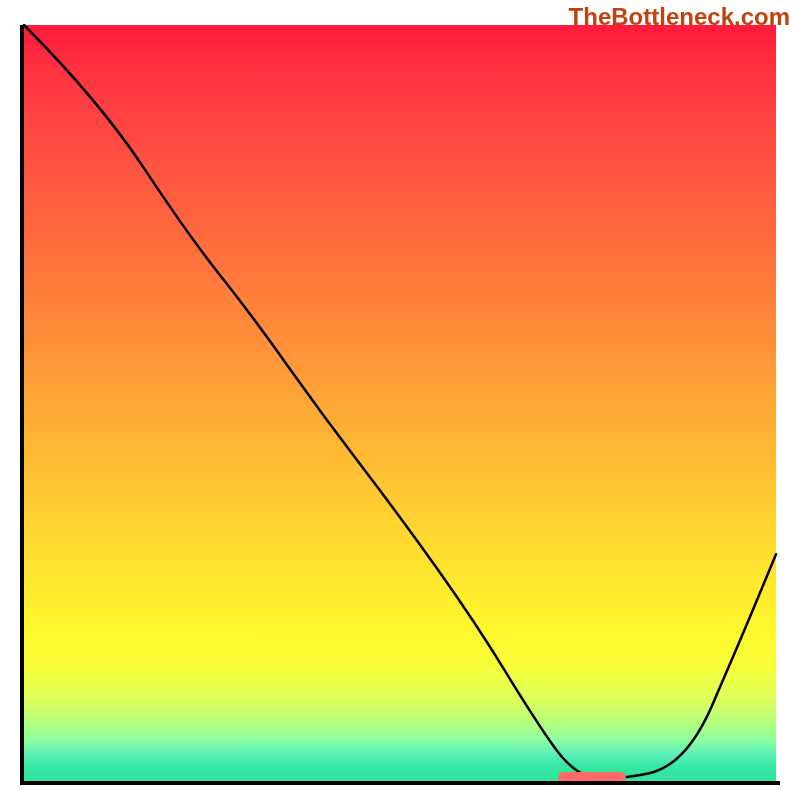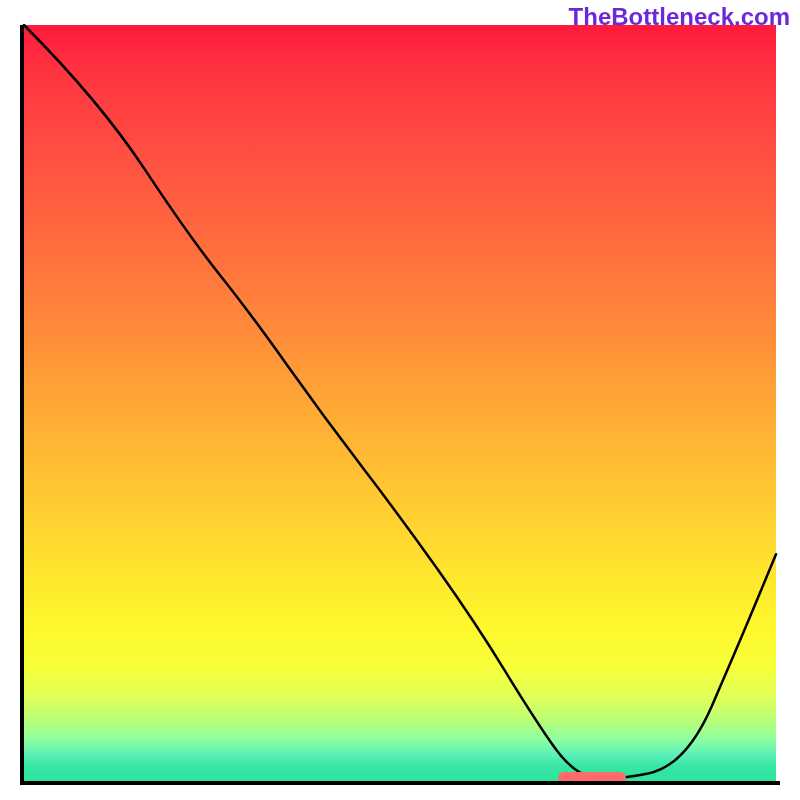--- a/index.html
+++ b/index.html
@@ -15,21 +15,21 @@
     width: 800px;
     height: 800px;
   }
   .watermark {
     position: absolute;
     top: 3px;
     right: 10px;
     font-family: Arial, Helvetica, sans-serif;
     font-size: 24px;
     font-weight: 600;
-    color: #6d28d9;
+    color: #c2410c;
   }
   .plot-frame {
     position: absolute;
     left: 20px;
     top: 25px;
     width: 760px;
     height: 760px;
     border: 4px solid #000;
     border-top: none;
     border-right: none;

